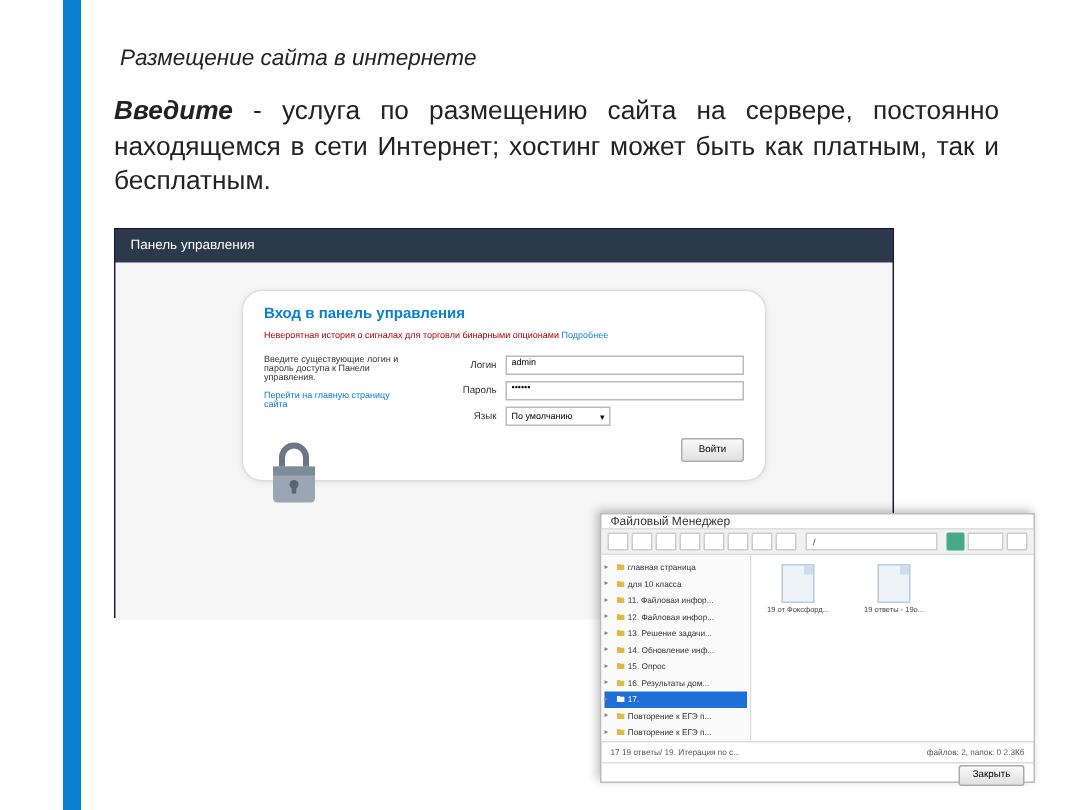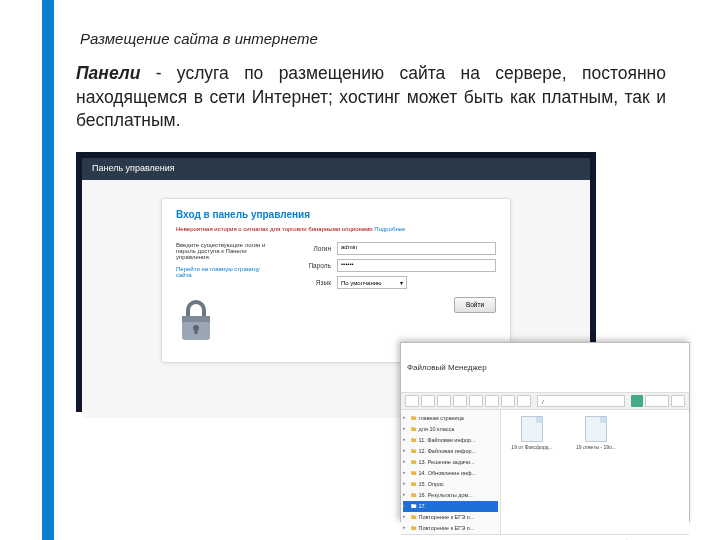--- a/index.html
+++ b/index.html
@@ -22,35 +22,35 @@
     position: absolute; left: 76px; top: 62px; width: 590px;
     font-size: 17.5px; line-height: 1.35; color: #222;
     text-align: justify;
   }
   .body-text em { font-style: italic; font-weight: bold; }
 
   
   .cp-shot {
     position: absolute; left: 76px; top: 152px; width: 520px; height: 260px;
     background: #6d28d9;
-    border: 6px solid #0f172a;
+    border: 1px solid #0f172a;
     font-size: 8px;
   }
   .cp-bar {
     height: 22px; background: #2b3a4a; color: #fff;
     padding: 5px 10px; font-size: 9px;
   }
   .cp-body {
     background: #f6f6f6; height: 238px;
     display: flex; align-items: flex-start; justify-content: center;
     padding-top: 18px;
   }
   .cp-card {
-    width: 350px; height: 165px;
-    background: #fff; border: 1px solid #ddd; border-radius: 3px;
+    width: 350px; height: 128px;
+    background: #fff; border: 1px solid #ddd; border-radius: 14px;
     box-shadow: 0 1px 4px rgba(0,0,0,0.08);
     padding: 10px 14px;
     position: relative;
   }
   .cp-card-title {
     color: #0b80d0; font-size: 10px; font-weight: bold; margin-bottom: 6px;
   }
   .cp-alert {
     font-size: 6px; color: #a00; margin-bottom: 10px;
   }
@@ -84,21 +84,21 @@
   }
 
   
   .fm-shot {
     position: absolute; left: 400px; top: 342px; width: 290px; height: 180px;
     background:#fff; border:1px solid #bbb;
     box-shadow: -2px -2px 6px rgba(0,0,0,0.25);
     font-size: 6px;
   }
   .fm-title {
-    padding: 20px 6px; font-size: 8px; color:#333;
+    padding: 0 6px; font-size: 8px; color:#333;
   }
   .fm-toolbar {
     height: 18px; background:#f1f1f1; border-top:1px solid #ddd; border-bottom:1px solid #ddd;
     display:flex; align-items:center; padding:0 4px; gap:2px;
   }
   .fm-tbtn { width:14px; height:12px; background:#fff; border:1px solid #ccc; border-radius:1px;}
   .fm-path { flex:1; margin:0 4px; height:12px; background:#fff; border:1px solid #ccc; padding:0 4px; font-size:6px; line-height:12px; color:#444;}
   .fm-srch { width:24px; height:12px; background:#fff; border:1px solid #ccc;}
   .fm-go { width:12px; height:12px; background:#4a8; border-radius:1px;}
   .fm-body { display:flex; height: 124px;}
@@ -129,21 +129,21 @@
   .fm-footer { height:18px; position:relative; border-top:1px solid #ddd;}
 </style>
 </head>
 <body>
 
 <div class="blue-bar"></div>
 
 <div class="slide-title">Размещение сайта в интернете</div>
 
 <div class="body-text">
-  <em>Панели</em><span> - услуга по размещению сайта на сервере, постоянно находящемся в сети Интернет; хостинг может быть как платным, так и бесплатным.</span>
+  <em>Введите</em><span> - услуга по размещению сайта на сервере, постоянно находящемся в сети Интернет; хостинг может быть как платным, так и бесплатным.</span>
 </div>
 
 <div class="cp-shot">
   <div class="cp-bar">Панель управления</div>
   <div class="cp-body">
     <div class="cp-card">
       <div class="cp-card-title">Вход в панель управления</div>
       <div class="cp-alert">
         <span>Невероятная история о сигналах для торговли бинарными опционами</span>
         <a>Подробнее</a>

